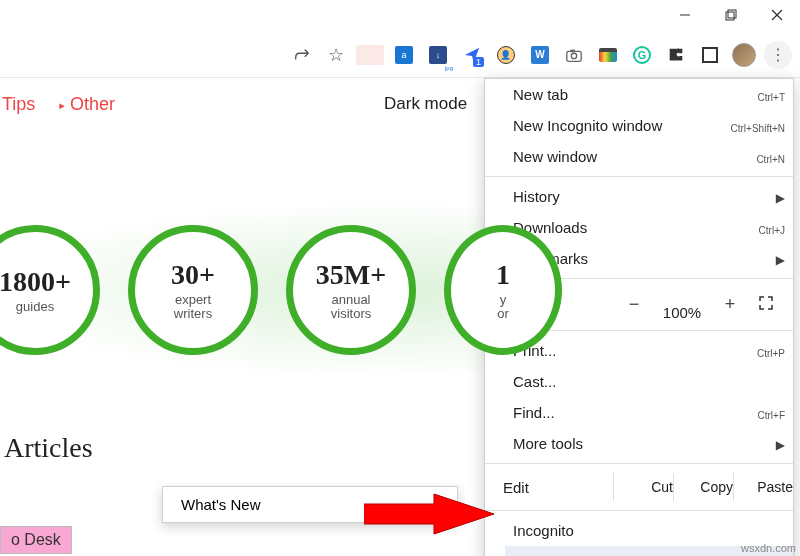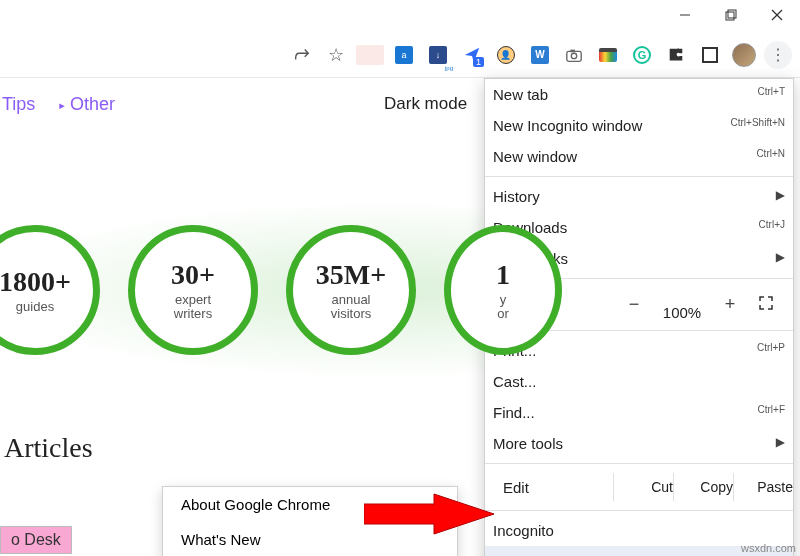--- a/index.html
+++ b/index.html
@@ -27,38 +27,38 @@
   .word { width:18px; height:18px; background:#2b7cd3; color:#fff; font-size:10px; font-weight:bold; display:flex; align-items:center; justify-content:center; border-radius:2px; }
   .camera { color:#666; }
   .rainbow { width:18px; height:14px; background:linear-gradient(90deg,#e53935,#fdd835,#43a047,#1e88e5); border-radius:2px; border-top:4px solid #444; }
   .grammarly { width:18px; height:18px; border-radius:50%; border:2px solid #15c39a; color:#15c39a; display:flex; align-items:center; justify-content:center; font-size:11px; font-weight:bold; }
   .puzzle { color:#333; }
   .square { width:16px; height:16px; border:2px solid #333; }
   .avatar { width:24px; height:24px; border-radius:50%; background:linear-gradient(135deg,#8e6e53,#c4a67a); border:1px solid #999; }
   .dots { width:28px; height:28px; display:flex; align-items:center; justify-content:center; color:#666; background:#f1f3f4; border-radius:50%; font-size:16px; }
 
   
-  .pagetabs { position:absolute; top:90px; left:0; display:flex; gap:20px; padding-left:0; font-size:18px; color:#8b5cf6; }
+  .pagetabs { position:absolute; top:90px; left:0; display:flex; gap:20px; padding-left:0; font-size:18px; color:#ef4444; }
   .pagetabs .tab { padding:4px 2px; }
   .darkmode { position:absolute; top:94px; left:384px; font-size:17px; color:#222; }
 
   
   .band { position:absolute; top:200px; left:-30px; right:0; height:180px; display:flex; align-items:center; gap:28px; }
   .band::before { content:""; position:absolute; left:0; right:0; top:0; bottom:0; background:radial-gradient(ellipse at 50% 50%, rgba(115,200,105,0.25), transparent 70%); }
   .circle { width:130px; height:130px; border-radius:50%; border:7px solid #3fae29; background:#fff; display:flex; flex-direction:column; align-items:center; justify-content:center; position:relative; z-index:2; }
   .circle .n { font-family: Georgia, 'Times New Roman', serif; font-size:28px; font-weight:bold; color:#222; }
   .circle .lbl { font-size:13px; color:#555; text-align:center; line-height:1.1; margin-top:2px; }
   .circle.partial { width:118px; }
   
   .articles-h { position:absolute; top:432px; left:4px; font-family: Georgia, 'Times New Roman', serif; font-size:28px; font-weight:300; color:#222; }
   .btn-odesk { position:absolute; top:526px; left:0; font-size:16px; color:#333; padding:4px 10px; border:1px solid #bbb; background:#f9a8d4; }
 
   
   .menu { position:absolute; top:78px; right:6px; width:310px; background:#fff; border:1px solid #d0d0d0; box-shadow:0 4px 16px rgba(0,0,0,0.2); font-size:15px; color:#222; }
-  .menu .row { display:flex; align-items:flex-start; justify-content:space-between; padding:7px 8px; }
+  .menu .row { display:flex; align-items:flex-end; justify-content:space-between; padding:7px 8px;margin-left:20px; }
   .menu .row.hover { background:#e9eef6; }
   .menu .row .sc { color:#555; font-size:10px; }
   .menu .row .arrow { color:#444; font-size:12px; }
   .menu .sep { height:1px; background:#e0e0e0; margin:4px 0; }
   .zoomrow { display:flex; align-items:center; padding:5px 14px 5px 18px; gap:10px; }
   .zoomrow .lbl { flex:1; }
   .zoomrow .zbtn { width:26px; text-align:center; font-size:18px; color:#444; }
   .zoomrow .zval { width:50px; text-align:center;margin-top:16px; }
   .zoomrow .full { width:26px; text-align:center; }
   .editrow { display:flex; align-items:center; padding:5px 0 5px 18px; }
@@ -253,21 +253,20 @@
       <span>Incognito</span>
     </div>
   <div class="row hover">
       <span>Help</span>
       <span class="arrow">▶</span>
     </div>
 
 </div>
 
 <div class="submenu">
-  <div class="row">About Google Chrome</div>
   <div class="row">What's New</div>
 </div>
 
 <svg class="redarrow" width="130" height="48" viewBox="0 0 130 48">
   <polygon points="130,24 70,4 70,14 0,14 0,34 70,34 70,44" fill="#ff0000" stroke="#b30000" stroke-width="1"></polygon>
 </svg>
 
 <div class="watermark">wsxdn.com</div>
 
 </body></html>

